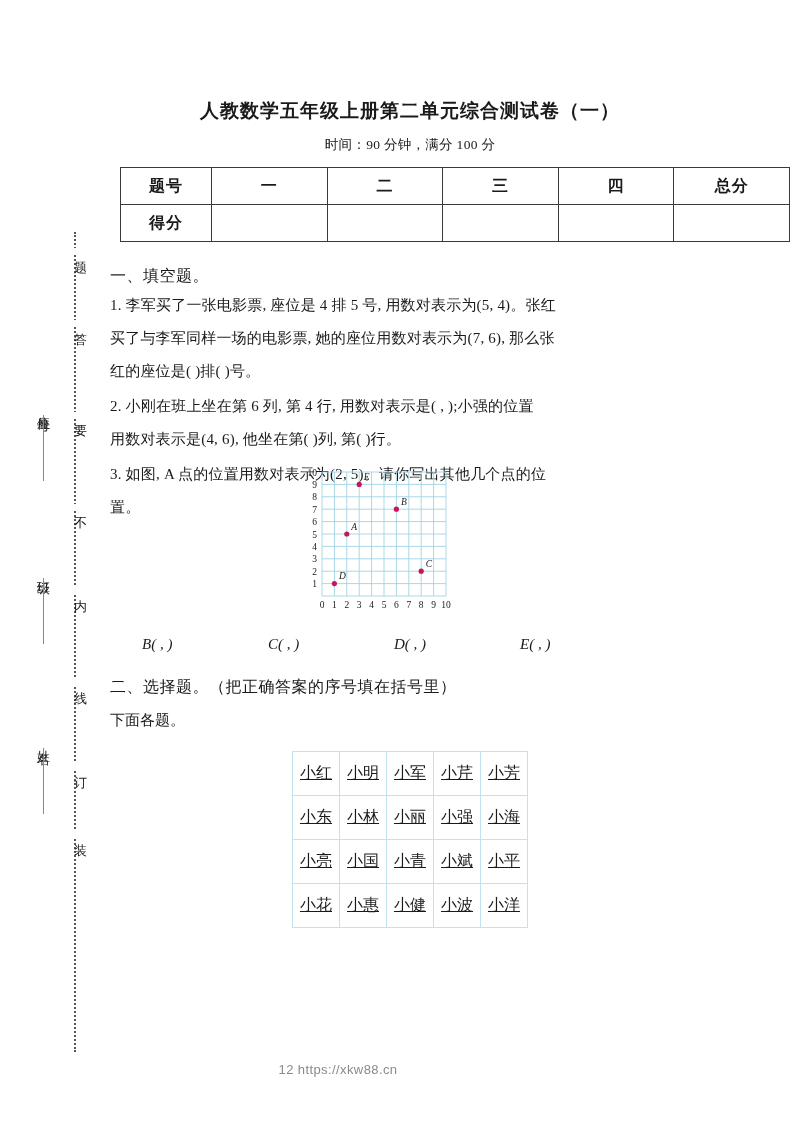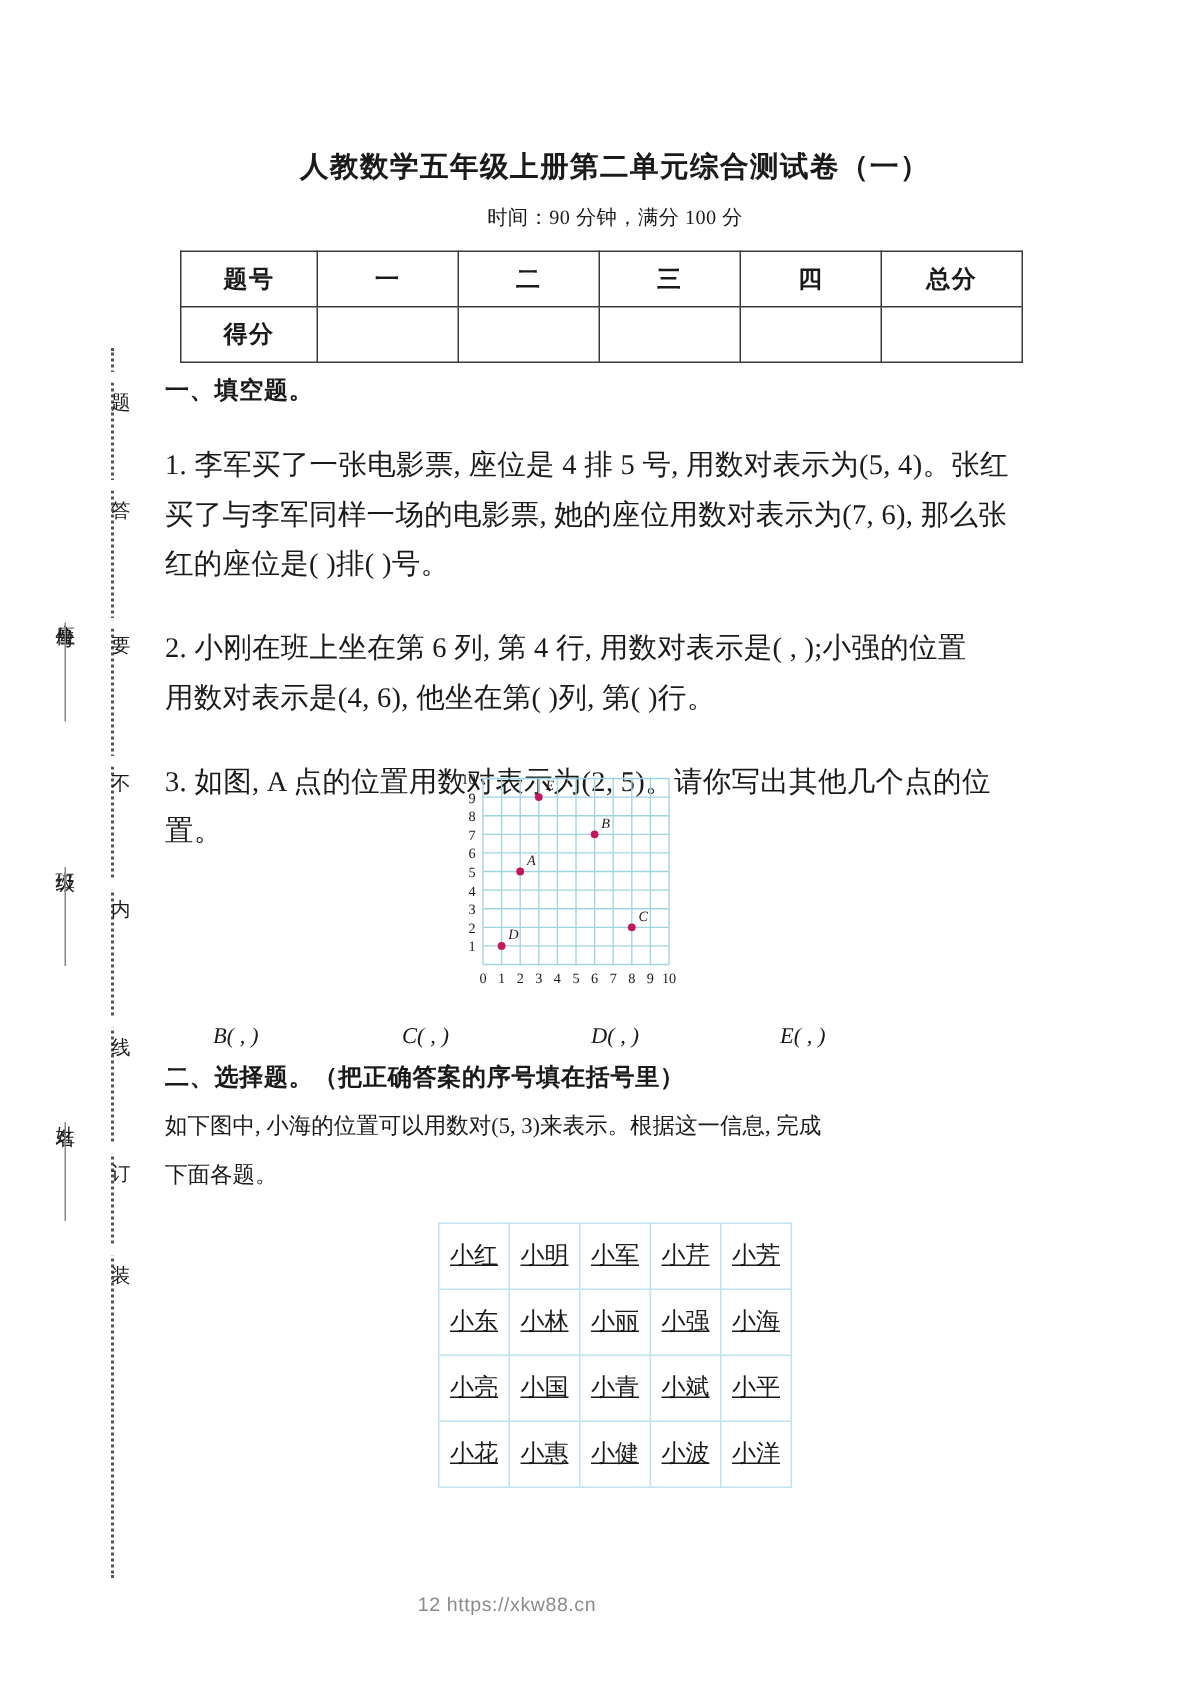--- a/index.html
+++ b/index.html
@@ -86,43 +86,43 @@
   .subtitle {
     text-align: center;
     font-size: 13.5px;
     margin-top: 12px;
     letter-spacing: 0.3px;
   }
 
   table.score-table {
     border-collapse: collapse;
     margin: 13px 0 0 10px;
-    width: 562px;
+    width: 670px;
     table-layout: fixed;
   }
   table.score-table td {
     border: 1px solid #3a3a3a;
     height: 34px;
     text-align: center;
     font-size: 16px;
     font-weight: bold;
     letter-spacing: 1px;
   }
   table.score-table td.hdr-first { width: 88px; }
 
   .sec-head {
     font-size: 16px;
-    font-weight: bold;
-    margin-top: 8px;
+    font-weight: normal;
+    margin-top: 24px;
     letter-spacing: 0.5px;
   }
   .q {
-    font-size: 19px;
+    font-size: 15px;
     line-height: 33px;
-    margin-top: 23px;
+    margin-top: 2px;
     letter-spacing: 0.2px;
   }
   .q-sub {
     font-size: 15px;
     line-height: 33px;
     margin-top: 6px;
   }
 
   
   .plot-wrap {
@@ -323,21 +323,20 @@
   <div class="blank-line">
     <span>B(    ,    )</span>
     <span>C(    ,    )</span>
     <span>D(    ,    )</span>
     <span>E(    ,    )</span>
   </div>
 
   <div class="sec-head">二、选择题。（把正确答案的序号填在括号里）</div>
 
   <div class="q-sub">
-    <div>如下图中, 小海的位置可以用数对(5, 3)来表示。根据这一信息, 完成</div>
     <div>下面各题。</div>
   </div>
 
   <div class="names-wrap">
     <table class="names">
       <tbody id="names-body">
           <tr>
             <td>小红</td>
             <td>小明</td>
             <td>小军</td>

